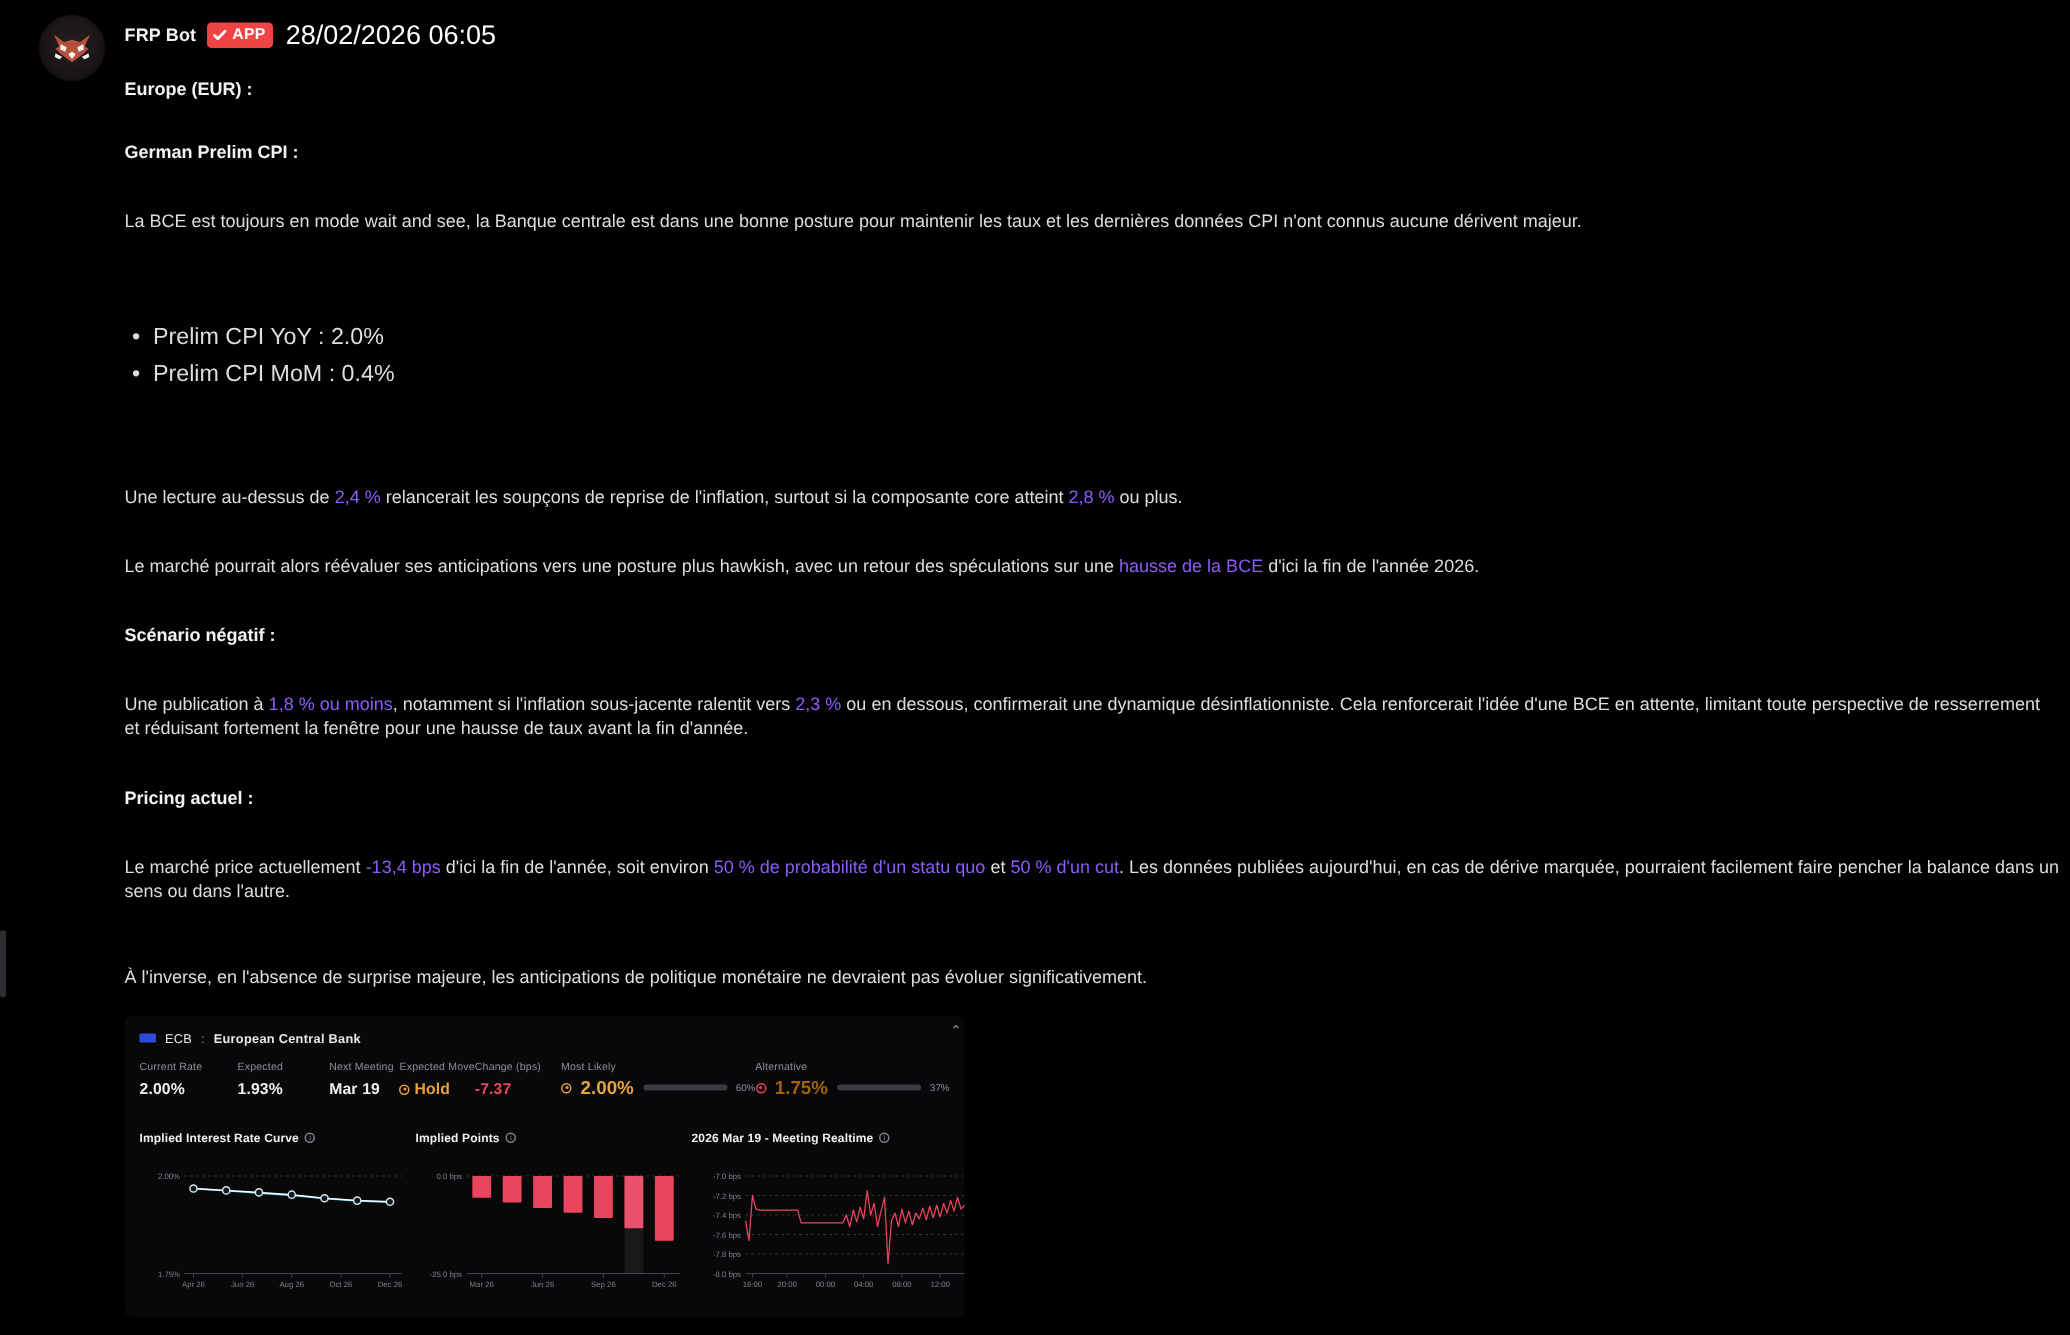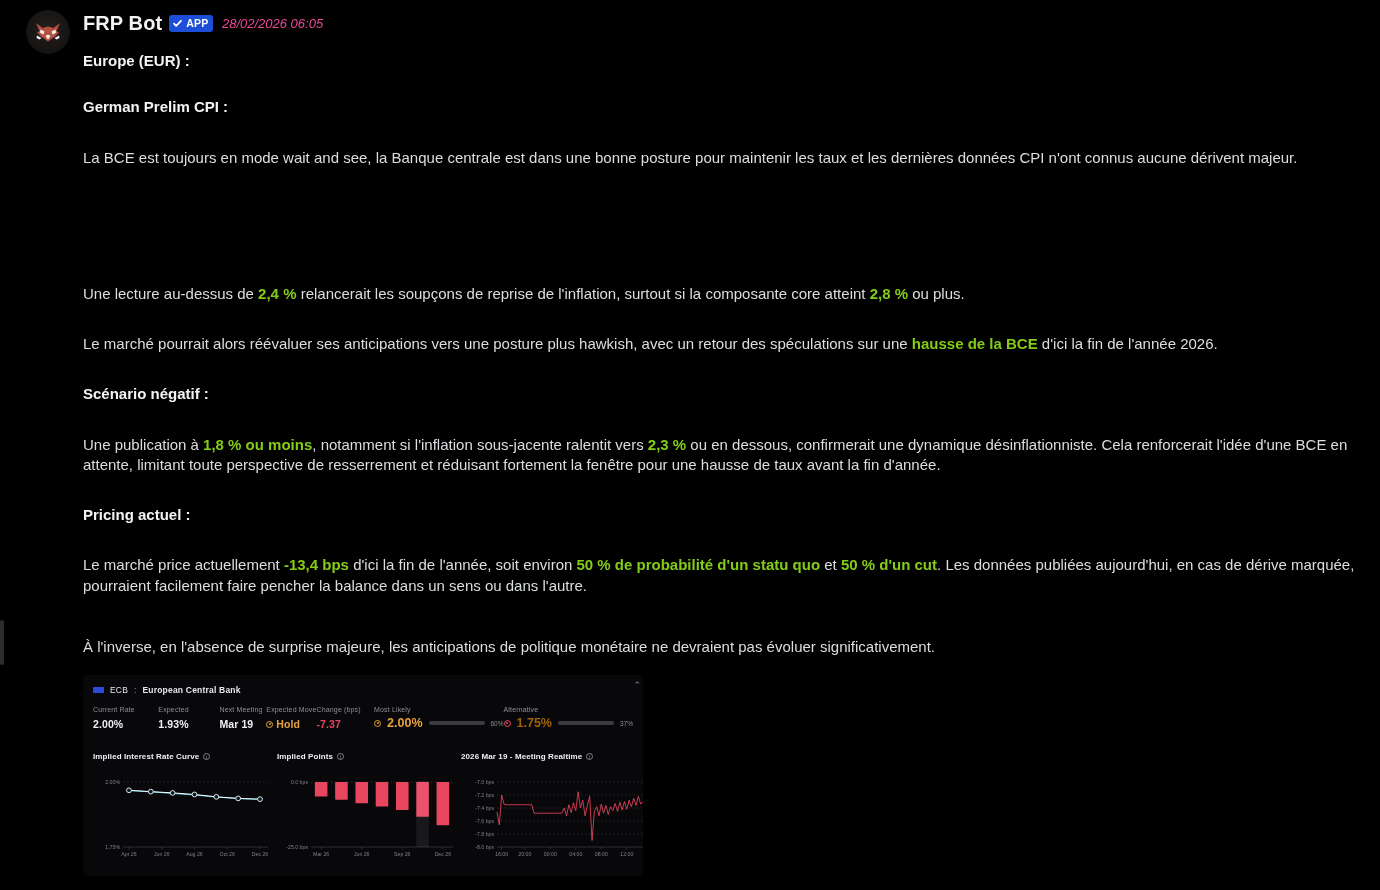--- a/index.html
+++ b/index.html
@@ -31,39 +31,39 @@
     width: 44px; height: 44px; border-radius: 50%;
     background: radial-gradient(circle at 50% 45%, #26201f 0%, #151312 70%, #0d0c0c 100%);
     overflow: hidden;
   }
   .avatar svg { display: block; }
 
   .msg-body { position: absolute; left: 83px; top: 12px; width: 1290px; }
 
   .msg-header { display: flex; align-items: center; gap: 7px; height: 22px; }
   .author {
-    color: #f2f3f5; font-size: 20px; font-weight: 700;
+    color: #f2f3f5; font-size: 12px; font-weight: 700;
     letter-spacing: .1px;
   }
   .app-badge {
     display: inline-flex; align-items: center; gap: 3px;
-    background: #1d4ed8; color: #fff;
+    background: #ef4444; color: #fff;
     font-size: 10.5px; font-weight: 700; line-height: 1;
     padding: 3px 4.5px 3px 3px; border-radius: 3px;
     letter-spacing: .2px;
   }
   .app-badge .check { display: inline-block; width: 11px; height: 11px; }
-  .timestamp { color: #ec4899; font-size: 13px; margin-left: 2px; font-style: italic; }
+  .timestamp { color: #ffffff; font-size: 18px; margin-left: 2px; }
 
   .para {
-    color: #dbdee1; font-size: 15px; line-height: 1.35;
+    color: #dbdee1; font-size: 12px; line-height: 1.35;
     margin: 0; padding: 0;
   }
   .para.b { font-weight: 700; color: #f2f3f5; }
-  .para strong { font-weight: 700; color: #84cc16; }
+  .para strong { font-weight: 400; color: #8b5cf6; }
   .sp-1 { height: 17px; }
   .sp-2 { height: 26px; }
   .sp-3 { height: 30px; }
   .sp-4 { height: 41px; }
 
   ul.bullets { margin: 0; padding: 0 0 0 19px; list-style: none; }
   ul.bullets li {
     color: #dbdee1; font-size: 15.5px; line-height: 1.65;
     position: relative;
   }
@@ -176,20 +176,24 @@
     </div>
 
     <div class="sp-1"></div>
     <p class="para b">Europe (EUR) :</p>
     <div class="sp-2"></div>
     <p class="para b">German Prelim CPI :</p>
     <div class="sp-3"></div>
     <p class="para">La BCE est toujours en mode wait and see, la Banque centrale est dans une bonne posture pour maintenir les taux et les dernières données CPI n'ont connus aucune dérivent majeur.</p>
     <div class="sp-3"></div>
     <div class="sp-2"></div>
+    <ul class="bullets">
+      <li>Prelim CPI YoY : 2.0%</li>
+      <li>Prelim CPI MoM : 0.4%</li>
+    </ul>
     <div class="sp-3"></div>
     <div class="sp-3"></div>
     <p class="para"><span>Une lecture au-dessus de </span><strong>2,4 %</strong><span> relancerait les soupçons de reprise de l'inflation, surtout si la composante core atteint </span><strong>2,8 %</strong><span> ou plus.</span></p>
     <div class="sp-3"></div>
     <p class="para"><span>Le marché pourrait alors réévaluer ses anticipations vers une posture plus hawkish, avec un retour des spéculations sur une </span><strong>hausse de la BCE</strong><span> d'ici la fin de l'année 2026.</span></p>
     <div class="sp-3"></div>
     <p class="para b">Scénario négatif :</p>
     <div class="sp-3"></div>
     <p class="para"><span>Une publication à </span><strong>1,8 % ou moins</strong><span>, notamment si l'inflation sous-jacente ralentit vers </span><strong>2,3 %</strong><span> ou en dessous, confirmerait une dynamique désinflationniste. Cela renforcerait l'idée d'une BCE en attente, limitant toute perspective de resserrement et réduisant fortement la fenêtre pour une hausse de taux avant la fin d'année.</span></p>
     <div class="sp-3"></div>

